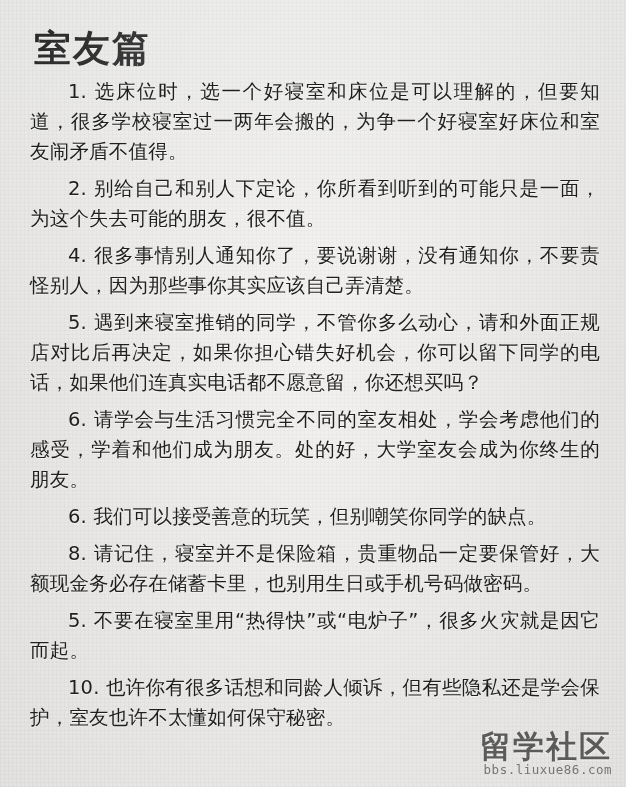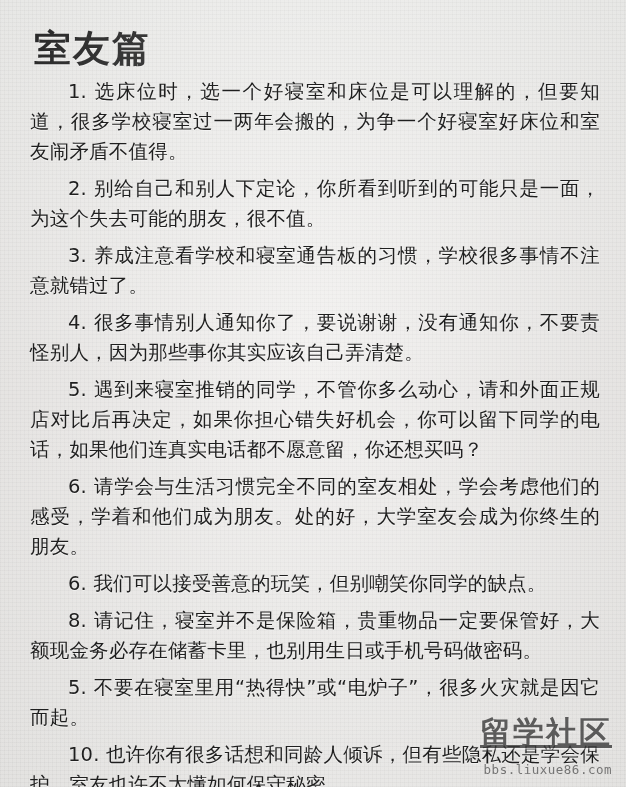--- a/index.html
+++ b/index.html
@@ -65,42 +65,40 @@
     pointer-events: none;
   }
   .wm-main {
     font-size: 31px;
     font-weight: bold;
     color: #3a3a3a;
     opacity: 0.80;
     letter-spacing: 2px;
     line-height: 1;
     text-shadow: 0 1px 2px rgba(255,255,255,0.7);
-    text-decoration: underline;
   }
   .wm-sub {
     font-size: 12.5px;
     color: #5a5a5a;
     opacity: 0.8;
     letter-spacing: 0.5px;
-    margin-top: 14px;
+    margin-top: 0;
     font-family: "DejaVu Sans Mono", "Liberation Mono", monospace;
   }
 </style>
 </head>
 <body>
 
 <div id="page">
 
   <h1 class="title">室友篇</h1>
 
   <div class="body-text">
     <p class="para">1. 选床位时，选一个好寝室和床位是可以理解的，但要知道，很多学校寝室过一两年会搬的，为争一个好寝室好床位和室友闹矛盾不值得。</p>
     <p class="para">2. 别给自己和别人下定论，你所看到听到的可能只是一面，为这个失去可能的朋友，很不值。</p>
-    <p class="para">3. 养成注意看学校和寝室通告板的习惯，学校很多事情不注意就错过了。</p>
     <p class="para">4. 很多事情别人通知你了，要说谢谢，没有通知你，不要责怪别人，因为那些事你其实应该自己弄清楚。</p>
     <p class="para">5. 遇到来寝室推销的同学，不管你多么动心，请和外面正规店对比后再决定，如果你担心错失好机会，你可以留下同学的电话，如果他们连真实电话都不愿意留，你还想买吗？</p>
     <p class="para">6. 请学会与生活习惯完全不同的室友相处，学会考虑他们的感受，学着和他们成为朋友。处的好，大学室友会成为你终生的朋友。</p>
     <p class="para">6. 我们可以接受善意的玩笑，但别嘲笑你同学的缺点。</p>
     <p class="para">8. 请记住，寝室并不是保险箱，贵重物品一定要保管好，大额现金务必存在储蓄卡里，也别用生日或手机号码做密码。</p>
     <p class="para">5. 不要在寝室里用“热得快”或“电炉子”，很多火灾就是因它而起。</p>
     <p class="para">10. 也许你有很多话想和同龄人倾诉，但有些隐私还是学会保护，室友也许不太懂如何保守秘密。</p>
 
   </div>
 

